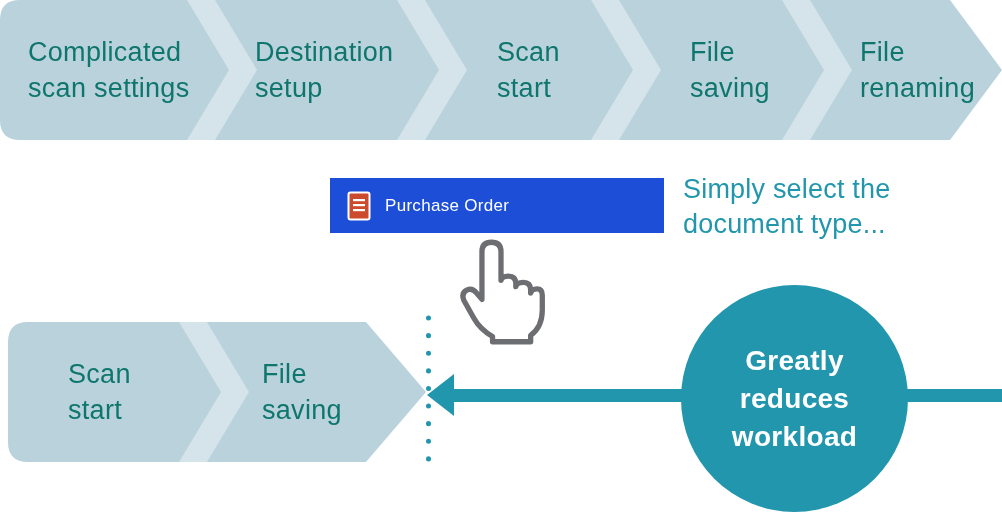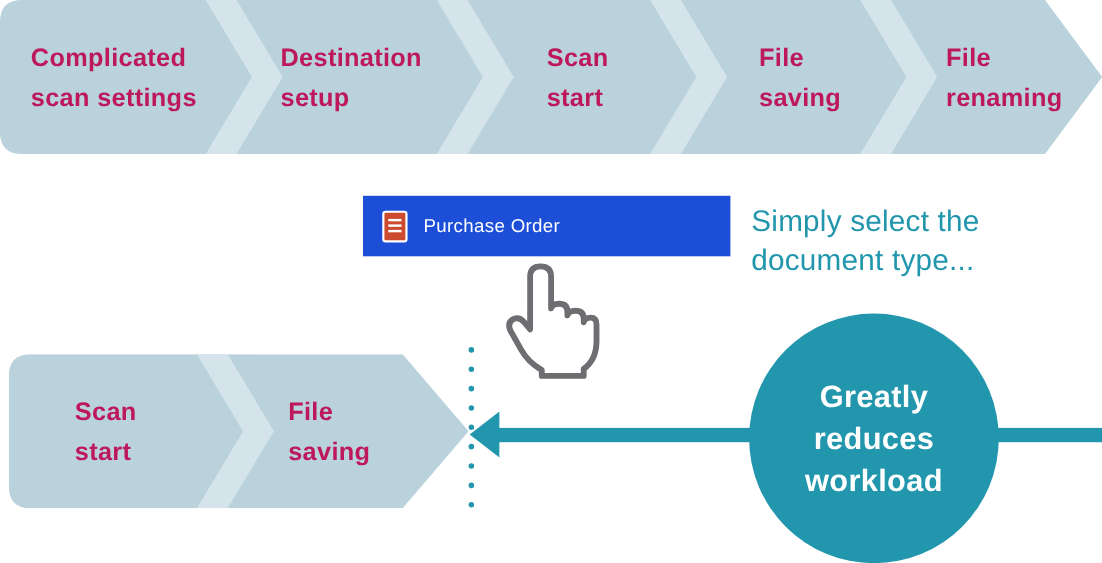--- a/index.html
+++ b/index.html
@@ -9,36 +9,36 @@
   }
 
   
   .band { position:absolute; }
   .band-top { left:0; top:8; width:1002px; height:140px; }
   .band-bottom { left:8px; top:322px; width:420px; height:140px; }
   .band svg { position:absolute; left:0; top:0; }
 
   .flow-label {
     position:absolute; top:50%; transform:translateY(-50%);
-    white-space:pre-line; font-size:23px; line-height:36px;
-    color:#be185d; letter-spacing:0.3px;font-weight:bold;
+    white-space:pre-line; font-size:27px; line-height:36px;
+    color:#0f766e; letter-spacing:0.3px;
   }
 
   
   .doc-button {
     position:absolute; left:330px; top:178px; width:334px; height:55px;
     background:#1d4ed8; display:flex; align-items:center;
     padding-left:17px; box-sizing:border-box;
   }
   .doc-button .label { color:#ffffff; font-size:17px; margin-left:14px; letter-spacing:0.3px; }
 
   
   .caption {
     position:absolute; left:683px; top:172px; white-space:pre-line;
-    color:#2196ad; font-size:27px; line-height:35px; letter-spacing:0.2px;margin-top:12px;
+    color:#2196ad; font-size:27px; line-height:35px; letter-spacing:0.2px;
   }
 
   
   .hand { position:absolute; left:456px; top:238px; width:90px; height:108px; }
 
   
   .dotted-line { position:absolute; left:424px; top:312px; width:9px; height:168px; }
 
   
   .arrow-bar {

